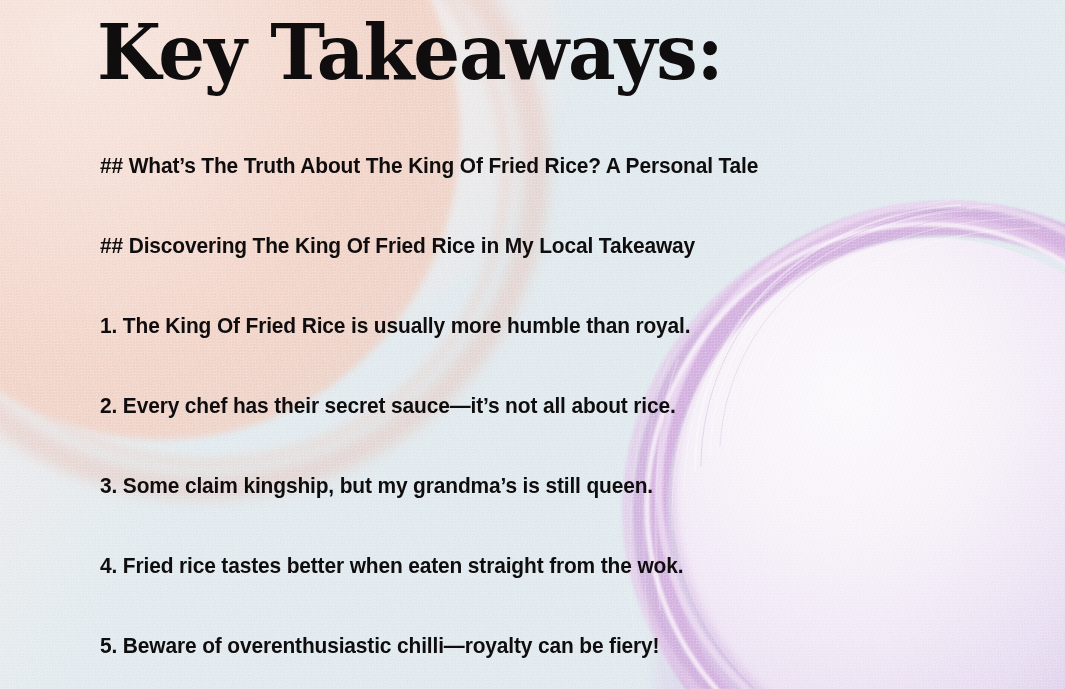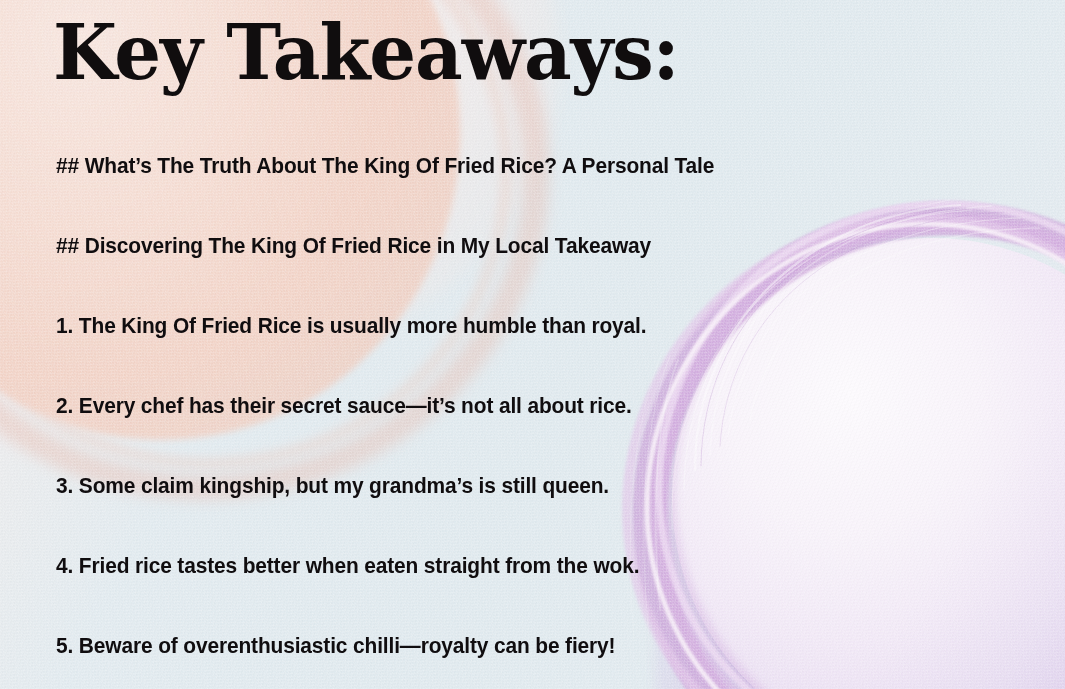--- a/index.html
+++ b/index.html
@@ -240,20 +240,21 @@
         rgba(255,255,255,0) 2px, rgba(255,255,255,0) 4px),
       repeating-linear-gradient(163deg,
         rgba(255,255,255,0.5) 0px, rgba(0,0,0,0.04) 1px,
         rgba(255,255,255,0) 3px);
   }
 
   
   .content {
     position: absolute;
     inset: 0;
+    margin-left: 44px;
   }
 
   .headline {
     position: absolute;
     left: 53px;
     top: 15px;
     font-family: "DejaVu Serif", "Liberation Serif", serif;
     font-weight: 700;
     font-size: 76px;
     line-height: 1.0;

